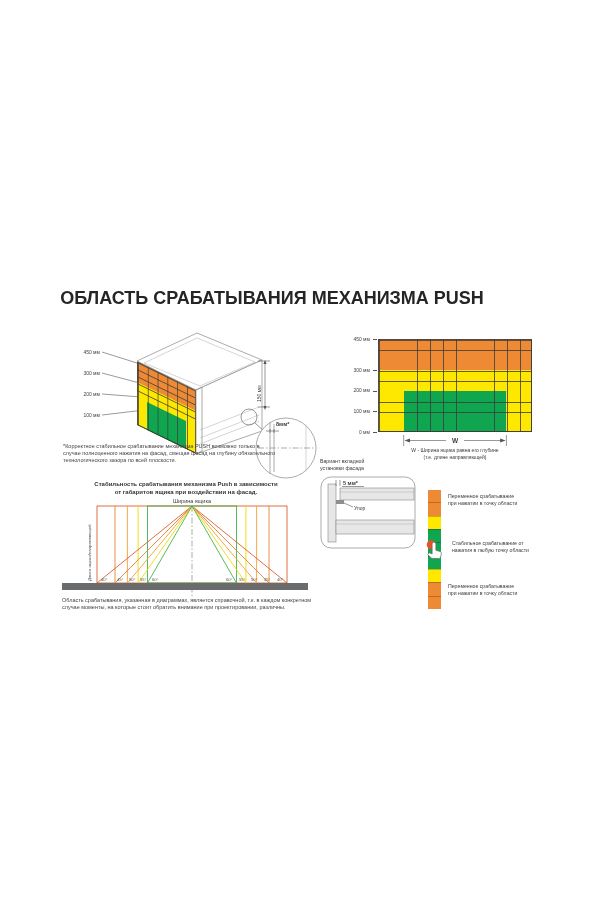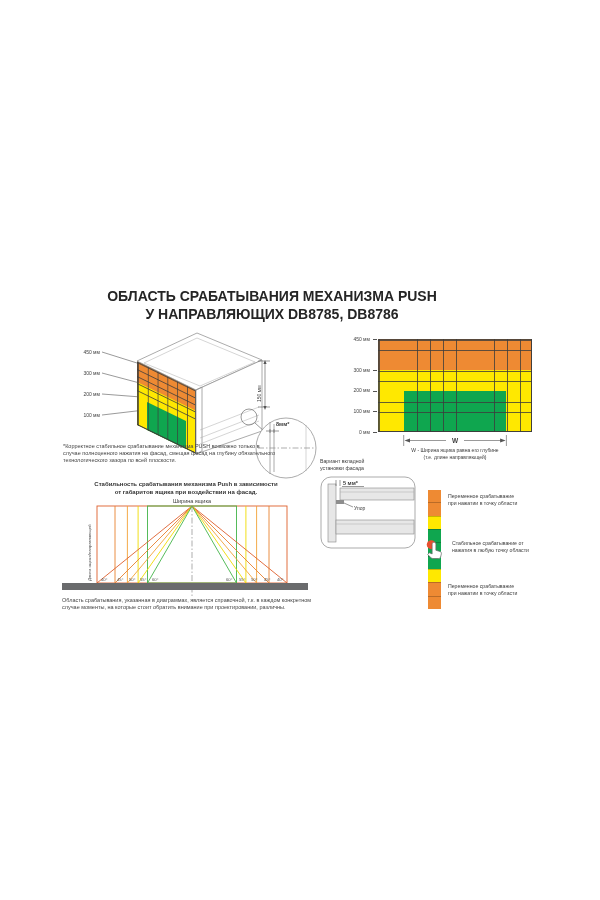--- a/index.html
+++ b/index.html
@@ -4,21 +4,21 @@
 <style>
   :root{
     --orange:#EE8A33; --yellow:#FFE800; --green:#0FA64F;
     --fan40:#DE5F2C; --fan45:#E88130; --fan50:#F2A237; --fan55:#EFDB00; --fan60:#44B449;
     --bar:#6A6B6D; --ink:#3A3A3A;
   }
   html,body{margin:0;padding:0;background:#fff;}
   .page{position:relative;width:600px;height:900px;background:#fff;overflow:hidden;
         font-family:"Liberation Sans",sans-serif;color:var(--ink);}
   .abs{position:absolute;}
-  .title{left:0;top:287px;width:544px;text-align:center;font-size:14px;font-weight:bold;
+  .title{left:0;top:287px;width:544px;text-align:center;font-size:18px;font-weight:bold;
          color:#252525;line-height:1.3;}
   .smalltext{font-size:5.5px;line-height:1.25;color:#454545;}
   .fan-heading{left:58px;top:481px;width:256px;text-align:center;font-size:6px;font-weight:bold;color:#333;line-height:1.3;}
   
   .face3d{left:137px;top:361px;width:59px;height:64px;transform-origin:0 0;transform:skewY(26deg);
           background:var(--yellow);}
   .face3d .orange-band{position:absolute;left:0;top:0;width:100%;height:21.3px;background:var(--orange);}
   .face3d .green-zone{position:absolute;left:9.8px;top:35.6px;width:39.3px;height:28.4px;background:var(--green);}
   .gridlines{position:absolute;inset:0;border:0.6px solid rgba(60,60,60,.85);
     background-image:
@@ -59,21 +59,20 @@
   .dash{stroke:#8a8a8a;stroke-width:.7;stroke-dasharray:6 2 1.5 2;fill:none;}
   .panel{fill:#e7e7e7;stroke:#888;stroke-width:.6;}
 </style>
 </head>
 <body>
 
 <div class="page">
 
   <div class="abs title">
     <div>ОБЛАСТЬ СРАБАТЫВАНИЯ МЕХАНИЗМА PUSH</div>
-    <div>У НАПРАВЛЯЮЩИХ DB8785, DB8786</div>
   </div>
 
   <div class="abs face3d">
     <div class="orange-band"></div>
     <div class="green-zone"></div>
     <div class="gridlines"></div>
   </div>
 
   <svg class="abs" style="left:60px;top:330px;" width="260" height="155" viewBox="0 0 260 155">
 

